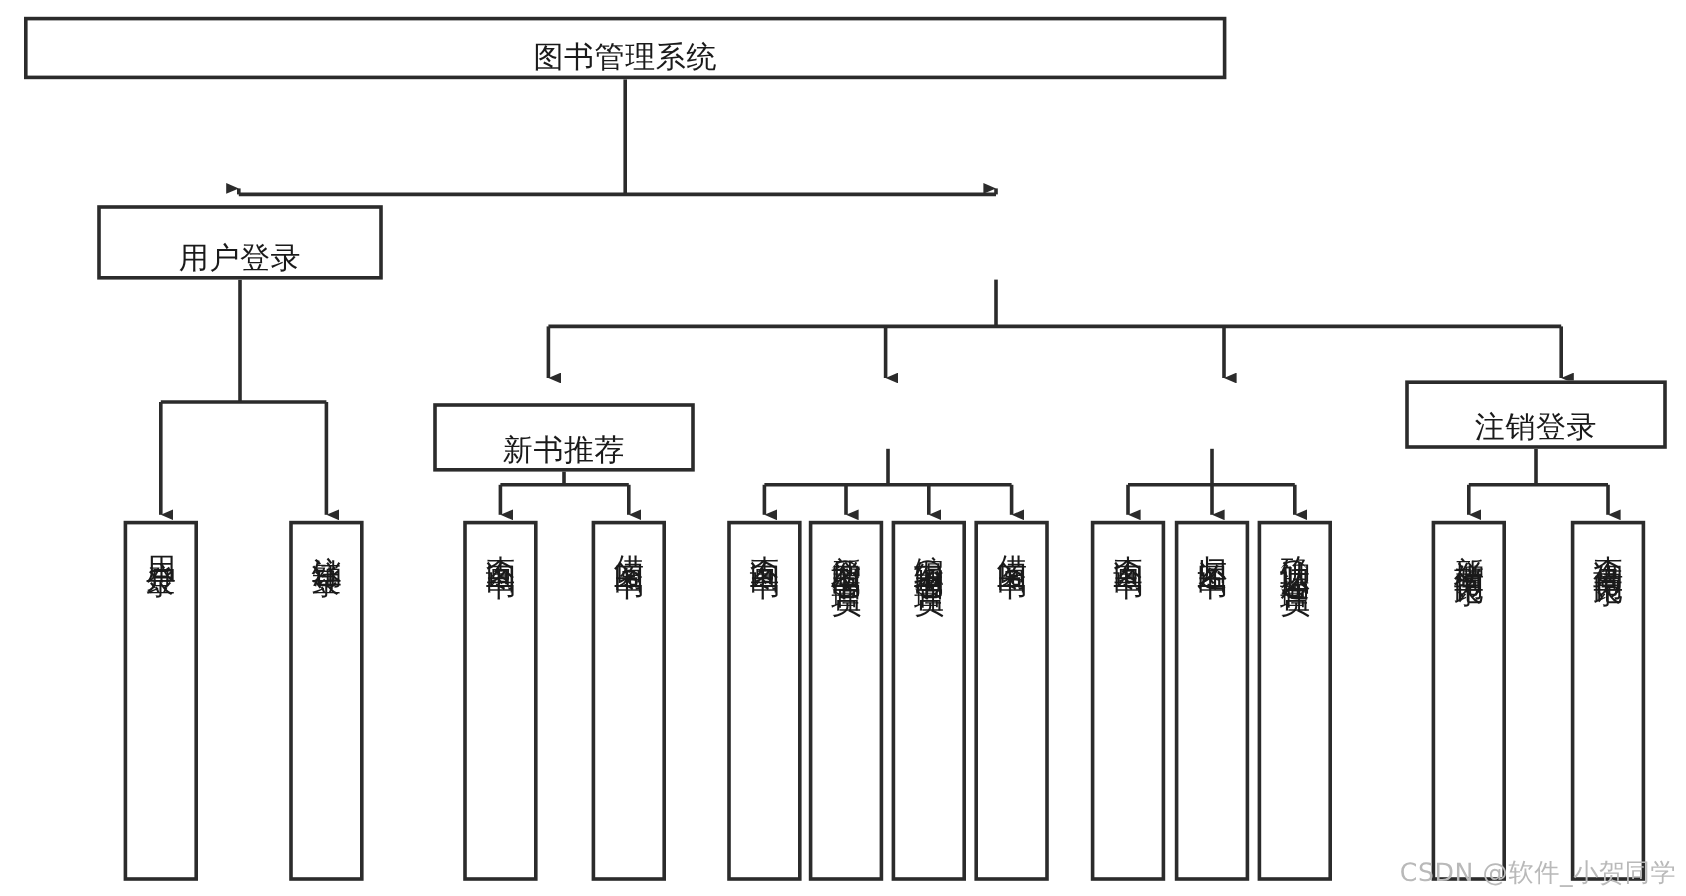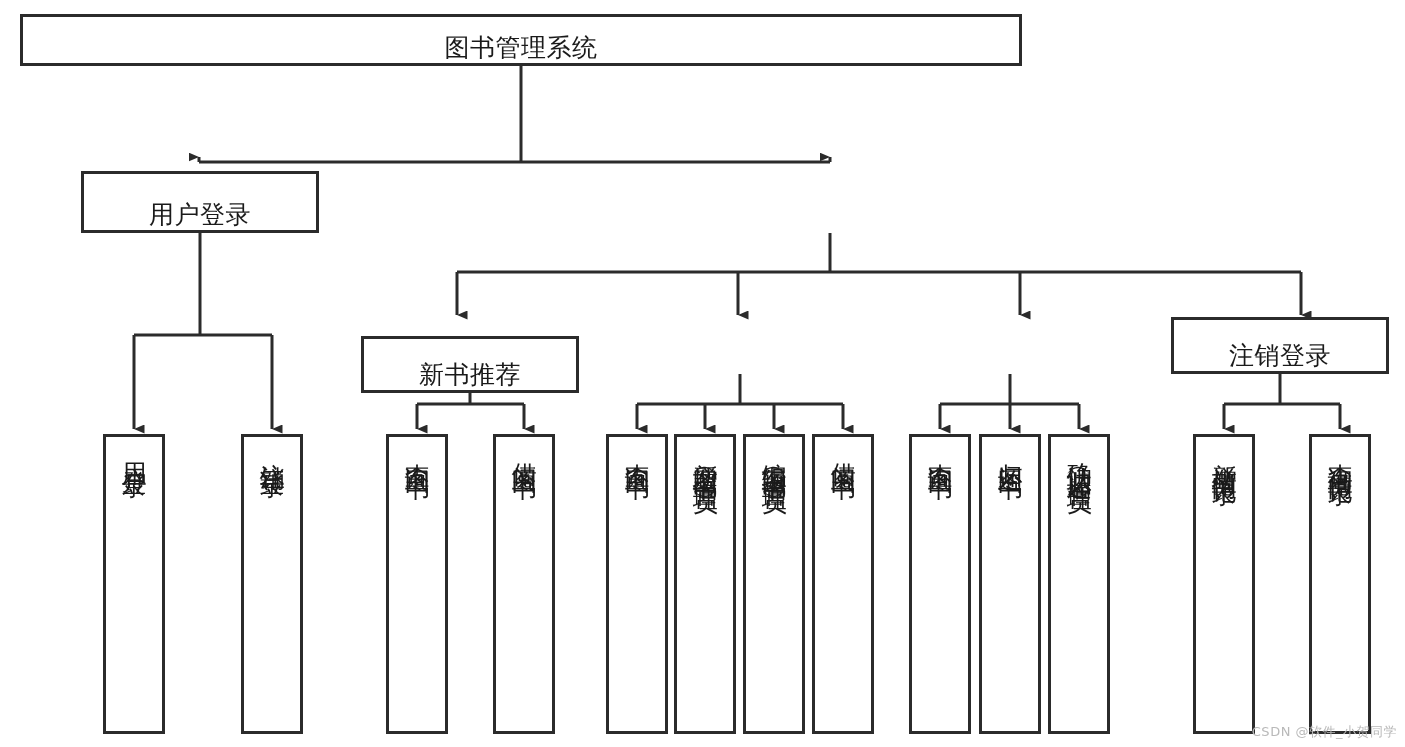--- a/index.html
+++ b/index.html
@@ -61,21 +61,21 @@
     font-size: 25px;
     line-height: 1.1;
     letter-spacing: 4px;
     white-space: normal;
     text-align: left;
   }
   .watermark {
     position: absolute;
     right: 8px;
     bottom: 6px;
-    font-size: 13px;
+    font-size: 21px;
     color: #b9b9b9;
     letter-spacing: 0.5px;
     white-space: nowrap;
   }
 </style>
 </head>
 <body>
 
 <div id="diagram-root">
 

